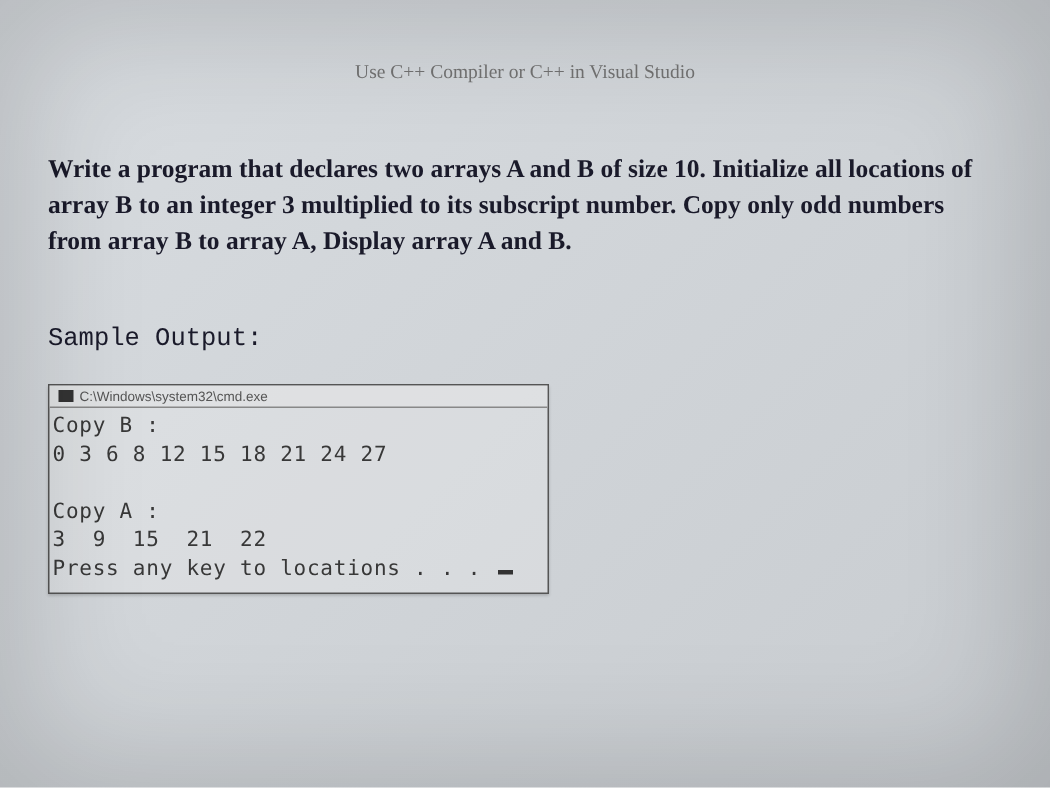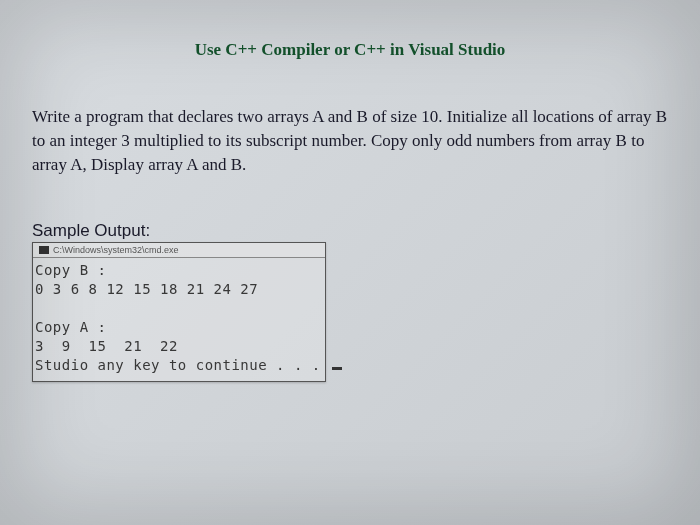--- a/index.html
+++ b/index.html
@@ -14,44 +14,45 @@
       font-family: Georgia, 'Times New Roman', serif;
       padding: 35px 32px;
       position: relative;
       overflow: hidden;
     }
     .page {
       width: 100%;
       height: 100%;
     }
     .title {
-      color: #14532d;
-      font-weight: bold;
-      font-size: 17px;
+      color: #737373;
+      font-weight: normal;
+      font-size: 13px;
       text-align: center;
       margin-bottom: 45px;
       margin-top: 5px;
       font-family: Georgia, serif;
     }
     .problem-text {
       color: #1a1a2a;
       font-size: 17px;
       line-height: 1.4;
       margin-bottom: 45px;
       font-family: Georgia, 'Times New Roman', serif;
+      font-weight: bold;
     }
     .sample-label {
       color: #1a1a2a;
       font-size: 17px;
-      margin-bottom: 1px;
-      font-family: Liberation Sans, sans-serif;
+      margin-bottom: 20px;
+      font-family: Liberation Mono, monospace;
     }
     .console-window {
       border: 1px solid #555;
-      width: 294px;
+      width: 334px;
       background: rgba(240, 240, 240, 0.3);
       box-shadow: 0 1px 2px rgba(0,0,0,0.2);
     }
     .console-titlebar {
       display: flex;
       align-items: center;
       padding: 2px 6px;
       border-bottom: 1px solid #888;
       font-size: 9px;
       color: #555;
@@ -102,17 +103,17 @@
   <div class="console-window">
     <div class="console-titlebar">
       <span class="console-icon"></span>
       <span>C:\Windows\system32\cmd.exe</span>
     </div>
     <div class="console-body"><span>Copy B :</span>
 <span>0 3 6 8 12 15 18 21 24 27</span>
 <span></span>
 <span>Copy A :</span>
 <span>3  9  15  21  22</span>
-<span>Studio any key to continue . . . </span><span class="cursor"></span></div>
+<span>Press any key to locations . . . </span><span class="cursor"></span></div>
   </div>
 </div>
 
 <div class="vignette"></div>
 
 </body></html>

